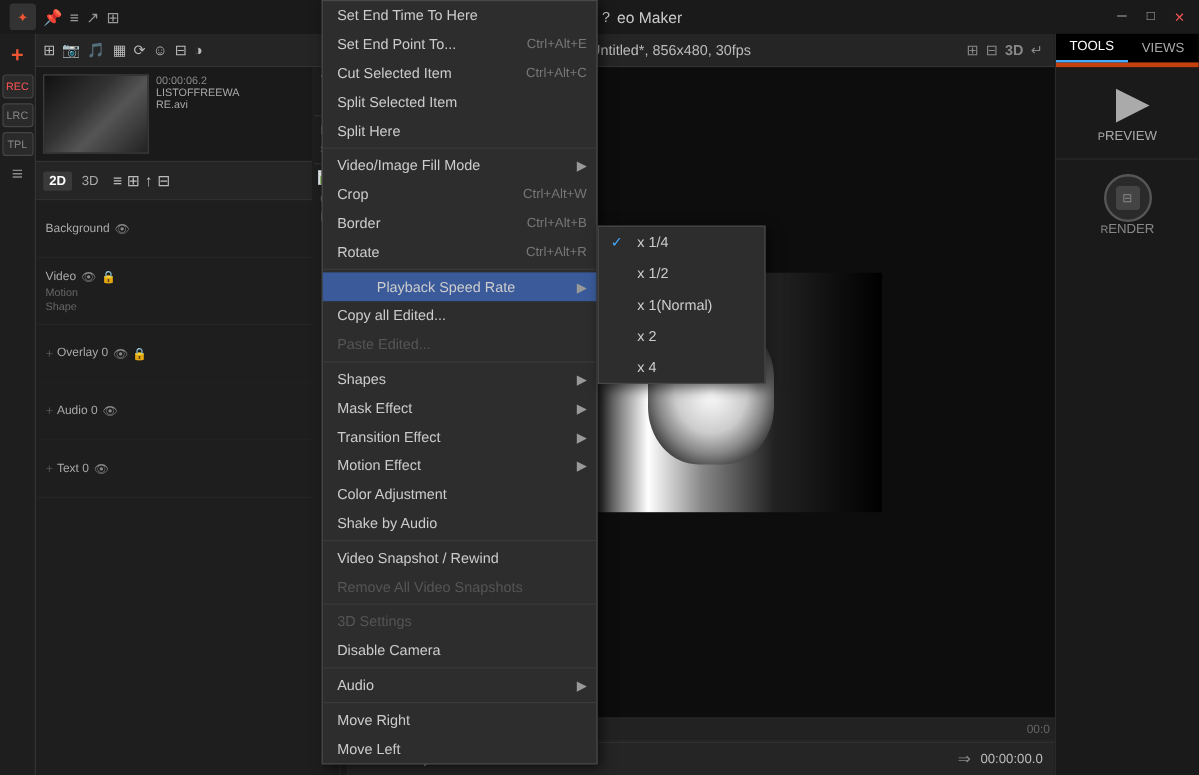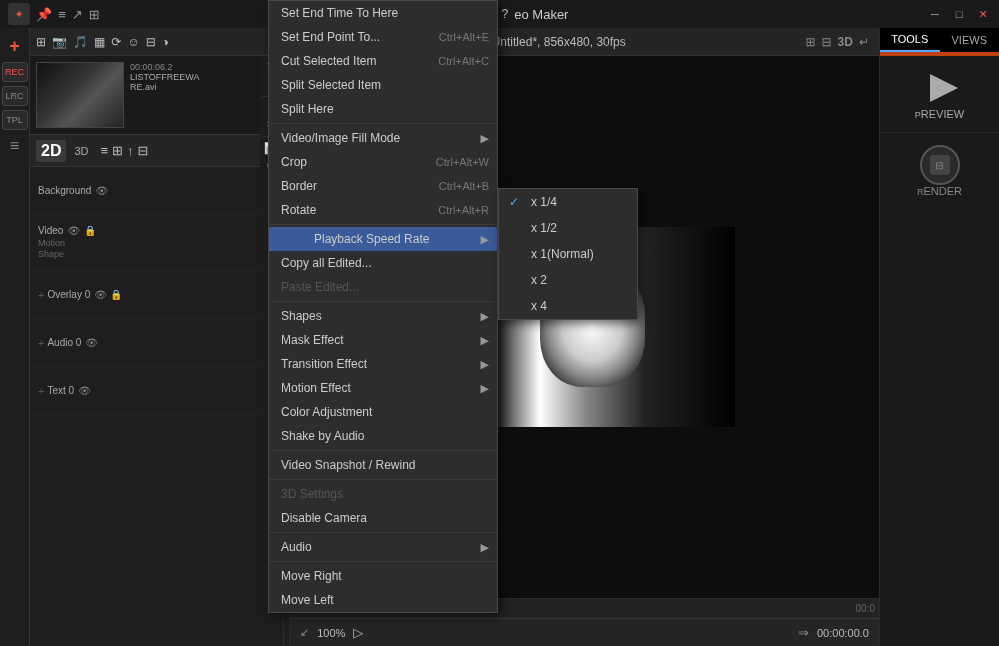--- a/index.html
+++ b/index.html
@@ -286,21 +286,21 @@
         </div>
 
         <div style="margin-left:auto;">
           <svg width="16" height="16" viewBox="0 0 16 16" fill="#888">
             <path d="M8 11L3 6h3V2h4v4h3L8 11zM2 13h12v1.5H2V13z"></path>
           </svg>
         </div>
       </div>
 
       <div style="height:32px;background:#252525;display:flex;align-items:center;padding:0 6px;gap:4px;border-bottom:1px solid #333;">
-        <span style="background:#3a3a3a;border-radius:2px;padding:2px 5px;font-size:16px;font-weight:bold;color:#fff;">2D</span>
+        <span style="background:#3a3a3a;border-radius:2px;padding:2px 5px;font-size:11px;font-weight:bold;color:#fff;">2D</span>
         <span style="font-size:11px;color:#aaa;padding:2px 4px;">3D</span>
         <span style="color:#bbb;font-size:13px;margin-left:4px;">≡</span>
         <span style="color:#bbb;font-size:13px;">⊞</span>
         <span style="color:#bbb;font-size:13px;">↑</span>
         <span style="color:#bbb;font-size:13px;">⊟</span>
       </div>
 
       <div style="flex:1;background:#1e1e1e;overflow:hidden;">
 
         <div class="tl-track">
@@ -524,20 +524,23 @@
         <div class="ctx-row">
           <span class="ctx-row-left">Color Adjustment</span>
         </div>
         <div class="ctx-row">
           <span class="ctx-row-left">Shake by Audio</span>
         </div>
         <div class="ctx-sep"></div>
         <div class="ctx-row">
           <span class="ctx-row-left">Video Snapshot / Rewind</span>
         </div>
+        <div class="ctx-row ctx-disabled">
+          <span class="ctx-row-left">Remove All Video Snapshots</span>
+        </div>
         <div class="ctx-sep"></div>
         <div class="ctx-row ctx-disabled">
           <span class="ctx-row-left">3D Settings</span>
         </div>
         <div class="ctx-row">
           <span class="ctx-row-left">Disable Camera</span>
         </div>
         <div class="ctx-sep"></div>
         <div class="ctx-row">
           <span class="ctx-row-left">Audio</span>

